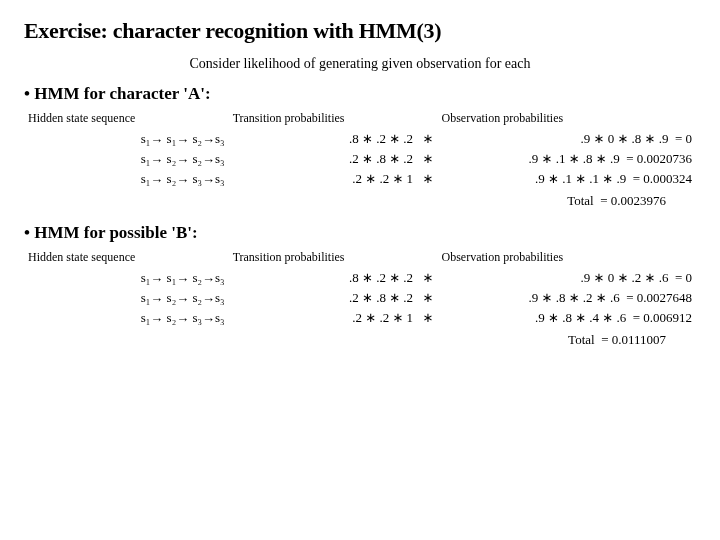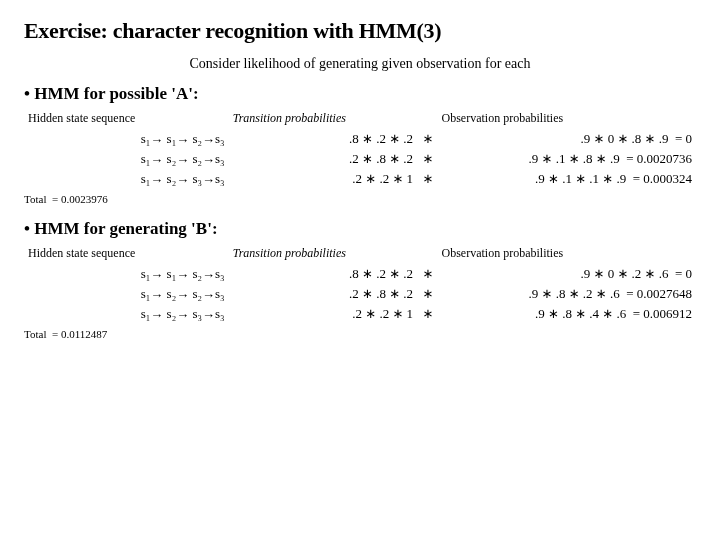--- a/index.html
+++ b/index.html
@@ -35,46 +35,47 @@
       margin-bottom: 2px;
     }
     .hmm-table thead tr th {
       font-weight: normal;
       font-size: 12px;
       text-align: left;
       padding: 1px 4px 3px 4px;
       color: #000;
     }
     .hmm-table thead tr th.col-seq { width: 190px; }
-    .hmm-table thead tr th.col-trans { width: 175px; font-style: italic; }
+    .hmm-table thead tr th.col-trans { width: 175px; }
     .hmm-table thead tr th.col-star { width: 18px; }
     .hmm-table thead tr th.col-obs { width: 240px; font-family: Liberation Serif, serif; }
     .hmm-table tbody tr td {
       padding: 2px 4px;
       vertical-align: middle;
       font-size: 13px;
       text-align: right;
     }
     .total-row {
-      font-size: 11px;
+      text-align: right;
+      font-size: 13px;
       padding: 2px 4px 6px 0;
       padding-right: 30px;
     }
   </style>
 </head>
 <body>
 
 <h1>Exercise: character recognition with HMM(3)</h1>
 
 <p class="intro">
   <span>Consider likelihood of generating given observation for each</span><br>
 </p>
 
 <div>
-  <div class="section-title">• HMM for possible 'A':</div>
+  <div class="section-title">• HMM for character 'A':</div>
   <table class="hmm-table">
     <thead>
       <tr>
         <th class="col-seq">Hidden state sequence</th>
         <th class="col-trans">Transition probabilities</th>
         <th class="col-star"></th>
         <th class="col-obs">Observation probabilities</th>
       </tr>
     </thead>
     <tbody id="section-a-body">
@@ -97,21 +98,21 @@
       <td>.9 ∗ .1 ∗ .1 ∗ .9 &nbsp;= 0.000324</td>
     </tr>
       </tbody>
   </table>
   <div class="total-row">
     <span>Total</span>&nbsp;&nbsp;<span>= 0.0023976</span>
   </div>
 </div>
 
 <div>
-  <div class="section-title">• HMM for generating 'B':</div>
+  <div class="section-title">• HMM for possible 'B':</div>
   <table class="hmm-table">
     <thead>
       <tr>
         <th class="col-seq">Hidden state sequence</th>
         <th class="col-trans">Transition probabilities</th>
         <th class="col-star"></th>
         <th class="col-obs">Observation probabilities</th>
       </tr>
     </thead>
     <tbody id="section-b-body">
@@ -129,15 +130,15 @@
     </tr>
         <tr>
       <td>s₁→ s₂→ s₃→s₃</td>
       <td>.2 ∗ .2 ∗ 1</td>
       <td>∗</td>
       <td>.9 ∗ .8 ∗ .4 ∗ .6 &nbsp;= 0.006912</td>
     </tr>
       </tbody>
   </table>
   <div class="total-row">
-    <span>Total</span>&nbsp;&nbsp;<span>= 0.0112487</span>
+    <span>Total</span>&nbsp;&nbsp;<span>= 0.0111007</span>
   </div>
 </div>
 
 </body></html>

